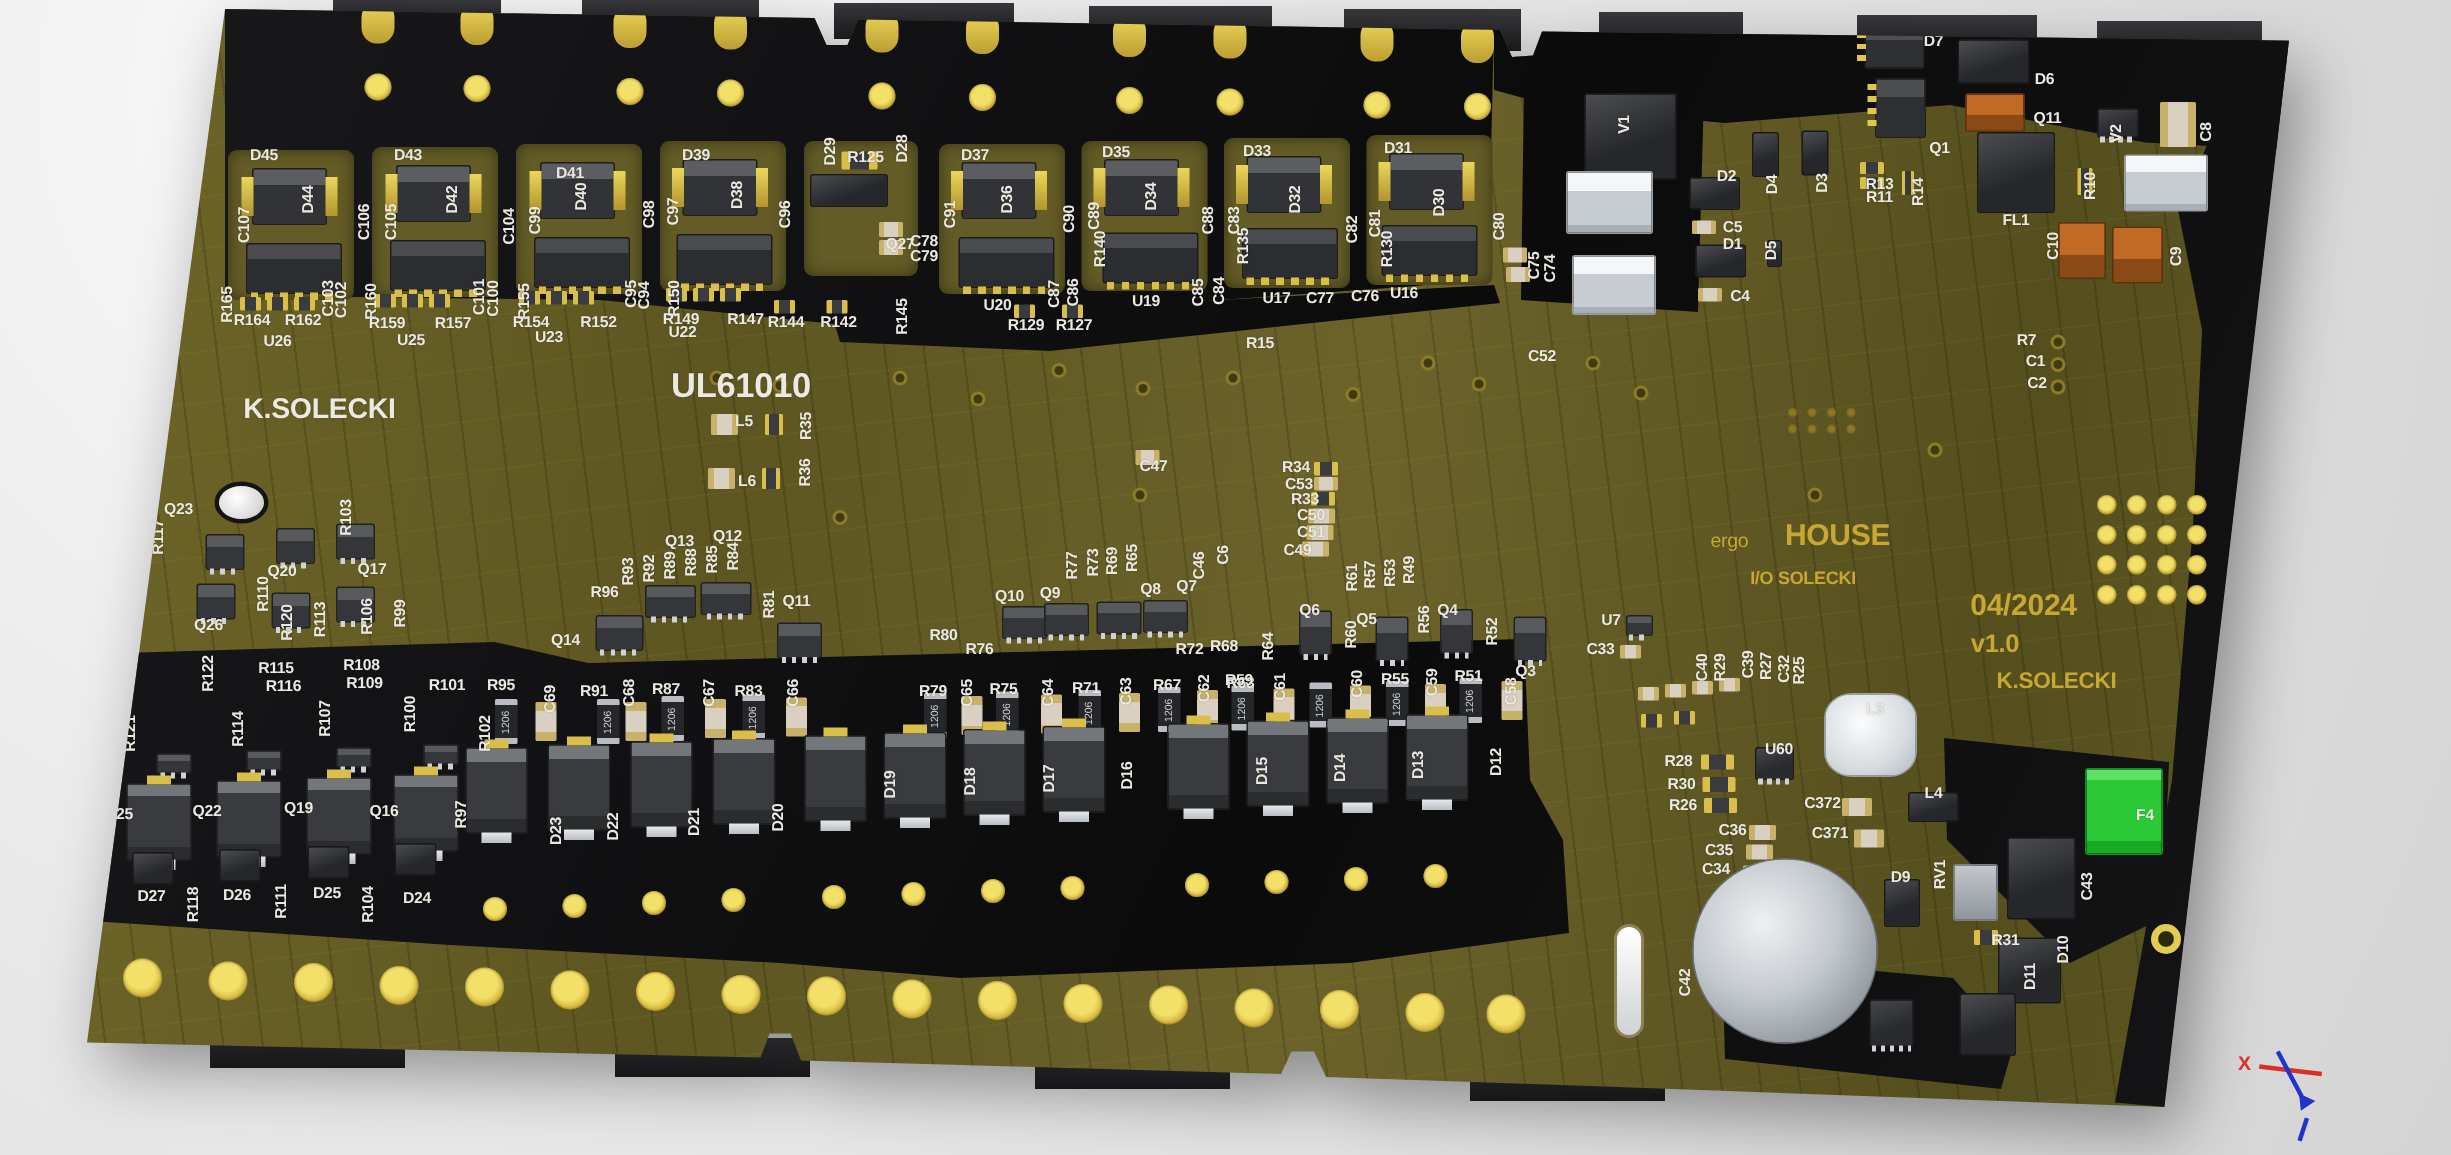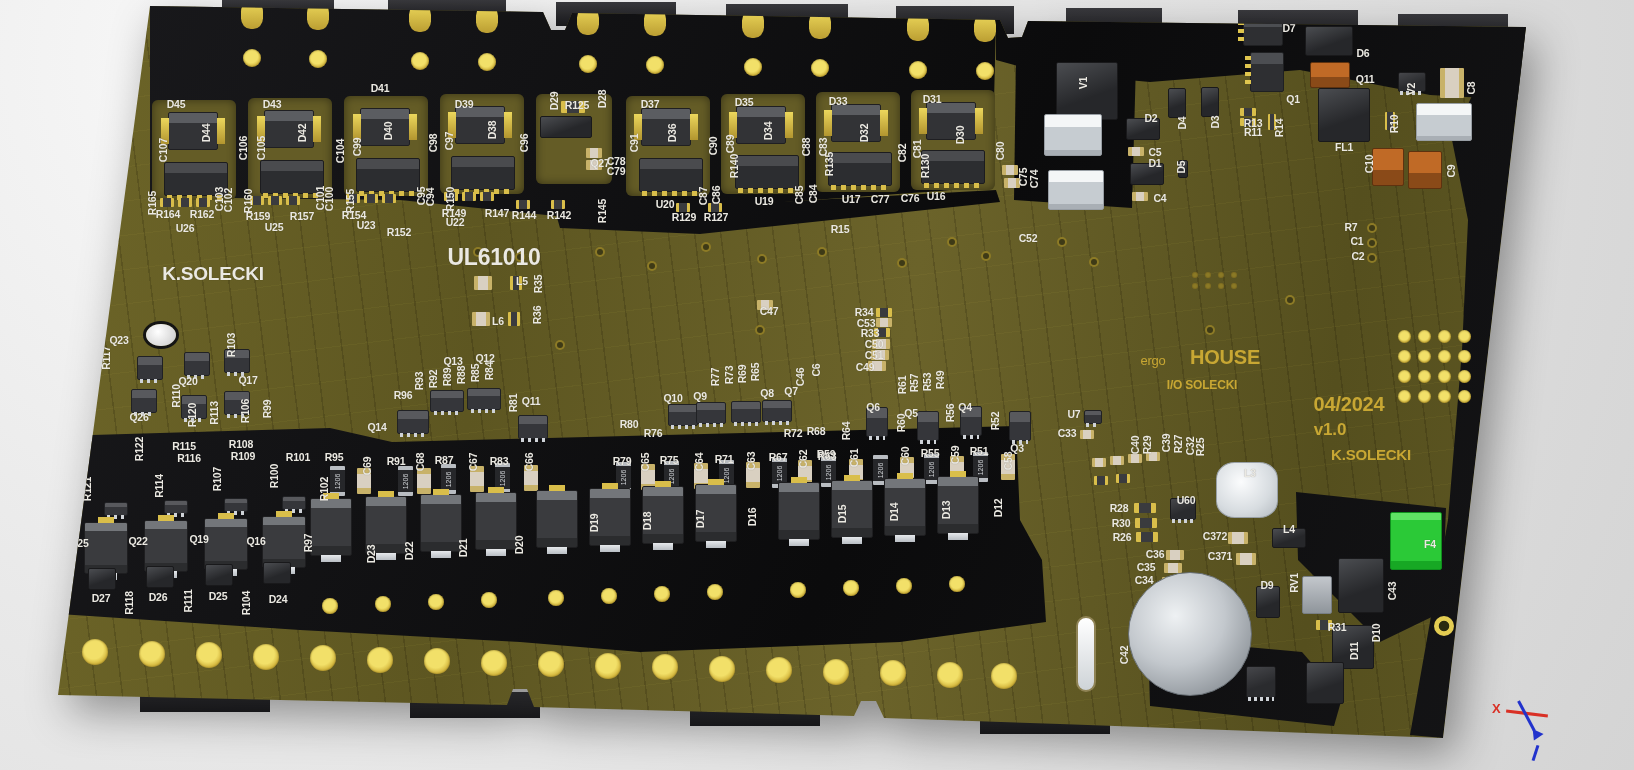--- a/index.html
+++ b/index.html
@@ -393,21 +393,21 @@
           <div class="p pwr" style="left: 642px; top: 486px; width: 42px; height: 58px;"></div>
           <div class="p pwr" style="left: 695px; top: 484px; width: 42px; height: 58px;"></div>
           <div class="p pwr" style="left: 778px; top: 482px; width: 42px; height: 58px;"></div>
           <div class="p pwr" style="left: 831px; top: 480px; width: 42px; height: 58px;"></div>
           <div class="p pwr" style="left: 884px; top: 478px; width: 42px; height: 58px;"></div>
           <div class="p pwr" style="left: 937px; top: 476px; width: 42px; height: 58px;"></div>
         </div>
       <div class="lyr" id="labelLayer">
           <span class="lbl" style="left: 176px; top: 104px;">D45</span>
           <span class="lbl" style="left: 272px; top: 104px;">D43</span>
-          <span class="lbl" style="left: 370px; top: 88px; padding-left: 20px;">D41</span>
+          <span class="lbl" style="left: 370px; top: 116px; padding-left: 20px;">D41</span>
           <span class="lbl" style="left: 464px; top: 104px;">D39</span>
           <span class="lbl v" style="left: 554px; top: 101px;">D29</span>
           <span class="lbl" style="left: 577px; top: 105px;">R125</span>
           <span class="lbl v" style="left: 602px; top: 99px;">D28</span>
           <span class="lbl" style="left: 650px; top: 104px;">D37</span>
           <span class="lbl" style="left: 744px; top: 102px;">D35</span>
           <span class="lbl" style="left: 838px; top: 101px;">D33</span>
           <span class="lbl" style="left: 932px; top: 99px;">D31</span>
           <span class="lbl v" style="left: 206px; top: 133px;">D44</span>
           <span class="lbl v" style="left: 302px; top: 133px;">D42</span>
@@ -446,21 +446,21 @@
           <span class="lbl" style="left: 202px; top: 214px;">R162</span>
           <span class="lbl v" style="left: 219px; top: 199px;">C103</span>
           <span class="lbl v" style="left: 228px; top: 200px;">C102</span>
           <span class="lbl v" style="left: 248px; top: 201px;">R160</span>
           <span class="lbl" style="left: 258px; top: 216px;">R159</span>
           <span class="lbl" style="left: 302px; top: 216px;">R157</span>
           <span class="lbl v" style="left: 320px; top: 198px;">C101</span>
           <span class="lbl v" style="left: 329px; top: 199px;">C100</span>
           <span class="lbl v" style="left: 350px; top: 201px;">R155</span>
           <span class="lbl" style="left: 354px; top: 215px;">R154</span>
-          <span class="lbl" style="left: 399px; top: 232px; text-align: center;">R152</span>
+          <span class="lbl" style="left: 399px; top: 215px; text-align: center;">R152</span>
           <span class="lbl v" style="left: 421px; top: 196px;">C95</span>
           <span class="lbl v" style="left: 430px; top: 197px;">C94</span>
           <span class="lbl v" style="left: 450px; top: 199px;">R150</span>
           <span class="lbl" style="left: 454px; top: 213px;">R149</span>
           <span class="lbl" style="left: 497px; top: 213px;">R147</span>
           <span class="lbl" style="left: 185px; top: 228px;">U26</span>
           <span class="lbl" style="left: 274px; top: 227px;">U25</span>
           <span class="lbl" style="left: 366px; top: 225px;">U23</span>
           <span class="lbl" style="left: 455px; top: 222px;">U22</span>
           <span class="lbl" style="left: 524px; top: 215px;">R144</span>
@@ -478,21 +478,21 @@
           <span class="lbl" style="left: 880px; top: 199px;">C77</span>
           <span class="lbl" style="left: 910px; top: 198px;">C76</span>
           <span class="lbl" style="left: 936px; top: 196px;">U16</span>
           <span class="lbl" style="left: 840px; top: 229px;">R15</span>
           <span class="lbl" style="left: 1028px; top: 238px;">C52</span>
           <span class="lbl" style="left: 1351px; top: 227px;">R7</span>
           <span class="lbl" style="left: 1357px; top: 241px;">C1</span>
           <span class="lbl" style="left: 1358px; top: 256px;">C2</span>
           <span class="lbl" style="font-size: 19px; left: 213px; top: 273px;">K.SOLECKI</span>
           <span class="lbl" style="font-size: 23px; left: 494px; top: 257px;">UL61010</span>
-          <span class="lbl" style="left: 522px; top: 281px;">L5</span>
+          <span class="lbl" style="left: 496px; top: 281px;">L5</span>
           <span class="lbl v" style="left: 538px; top: 284px;">R35</span>
           <span class="lbl" style="left: 498px; top: 321px;">L6</span>
           <span class="lbl v" style="left: 537px; top: 315px;">R36</span>
           <span class="lbl" style="left: 769px; top: 311px;">C47</span>
           <span class="lbl" style="left: 864px; top: 312px;">R34</span>
           <span class="lbl" style="left: 866px; top: 323px;">C53</span>
           <span class="lbl" style="left: 870px; top: 333px;">R33</span>
           <span class="lbl" style="left: 874px; top: 344px;">C50</span>
           <span class="lbl" style="left: 874px; top: 355px;">C51</span>
           <span class="lbl" style="left: 865px; top: 367px;">C49</span>

